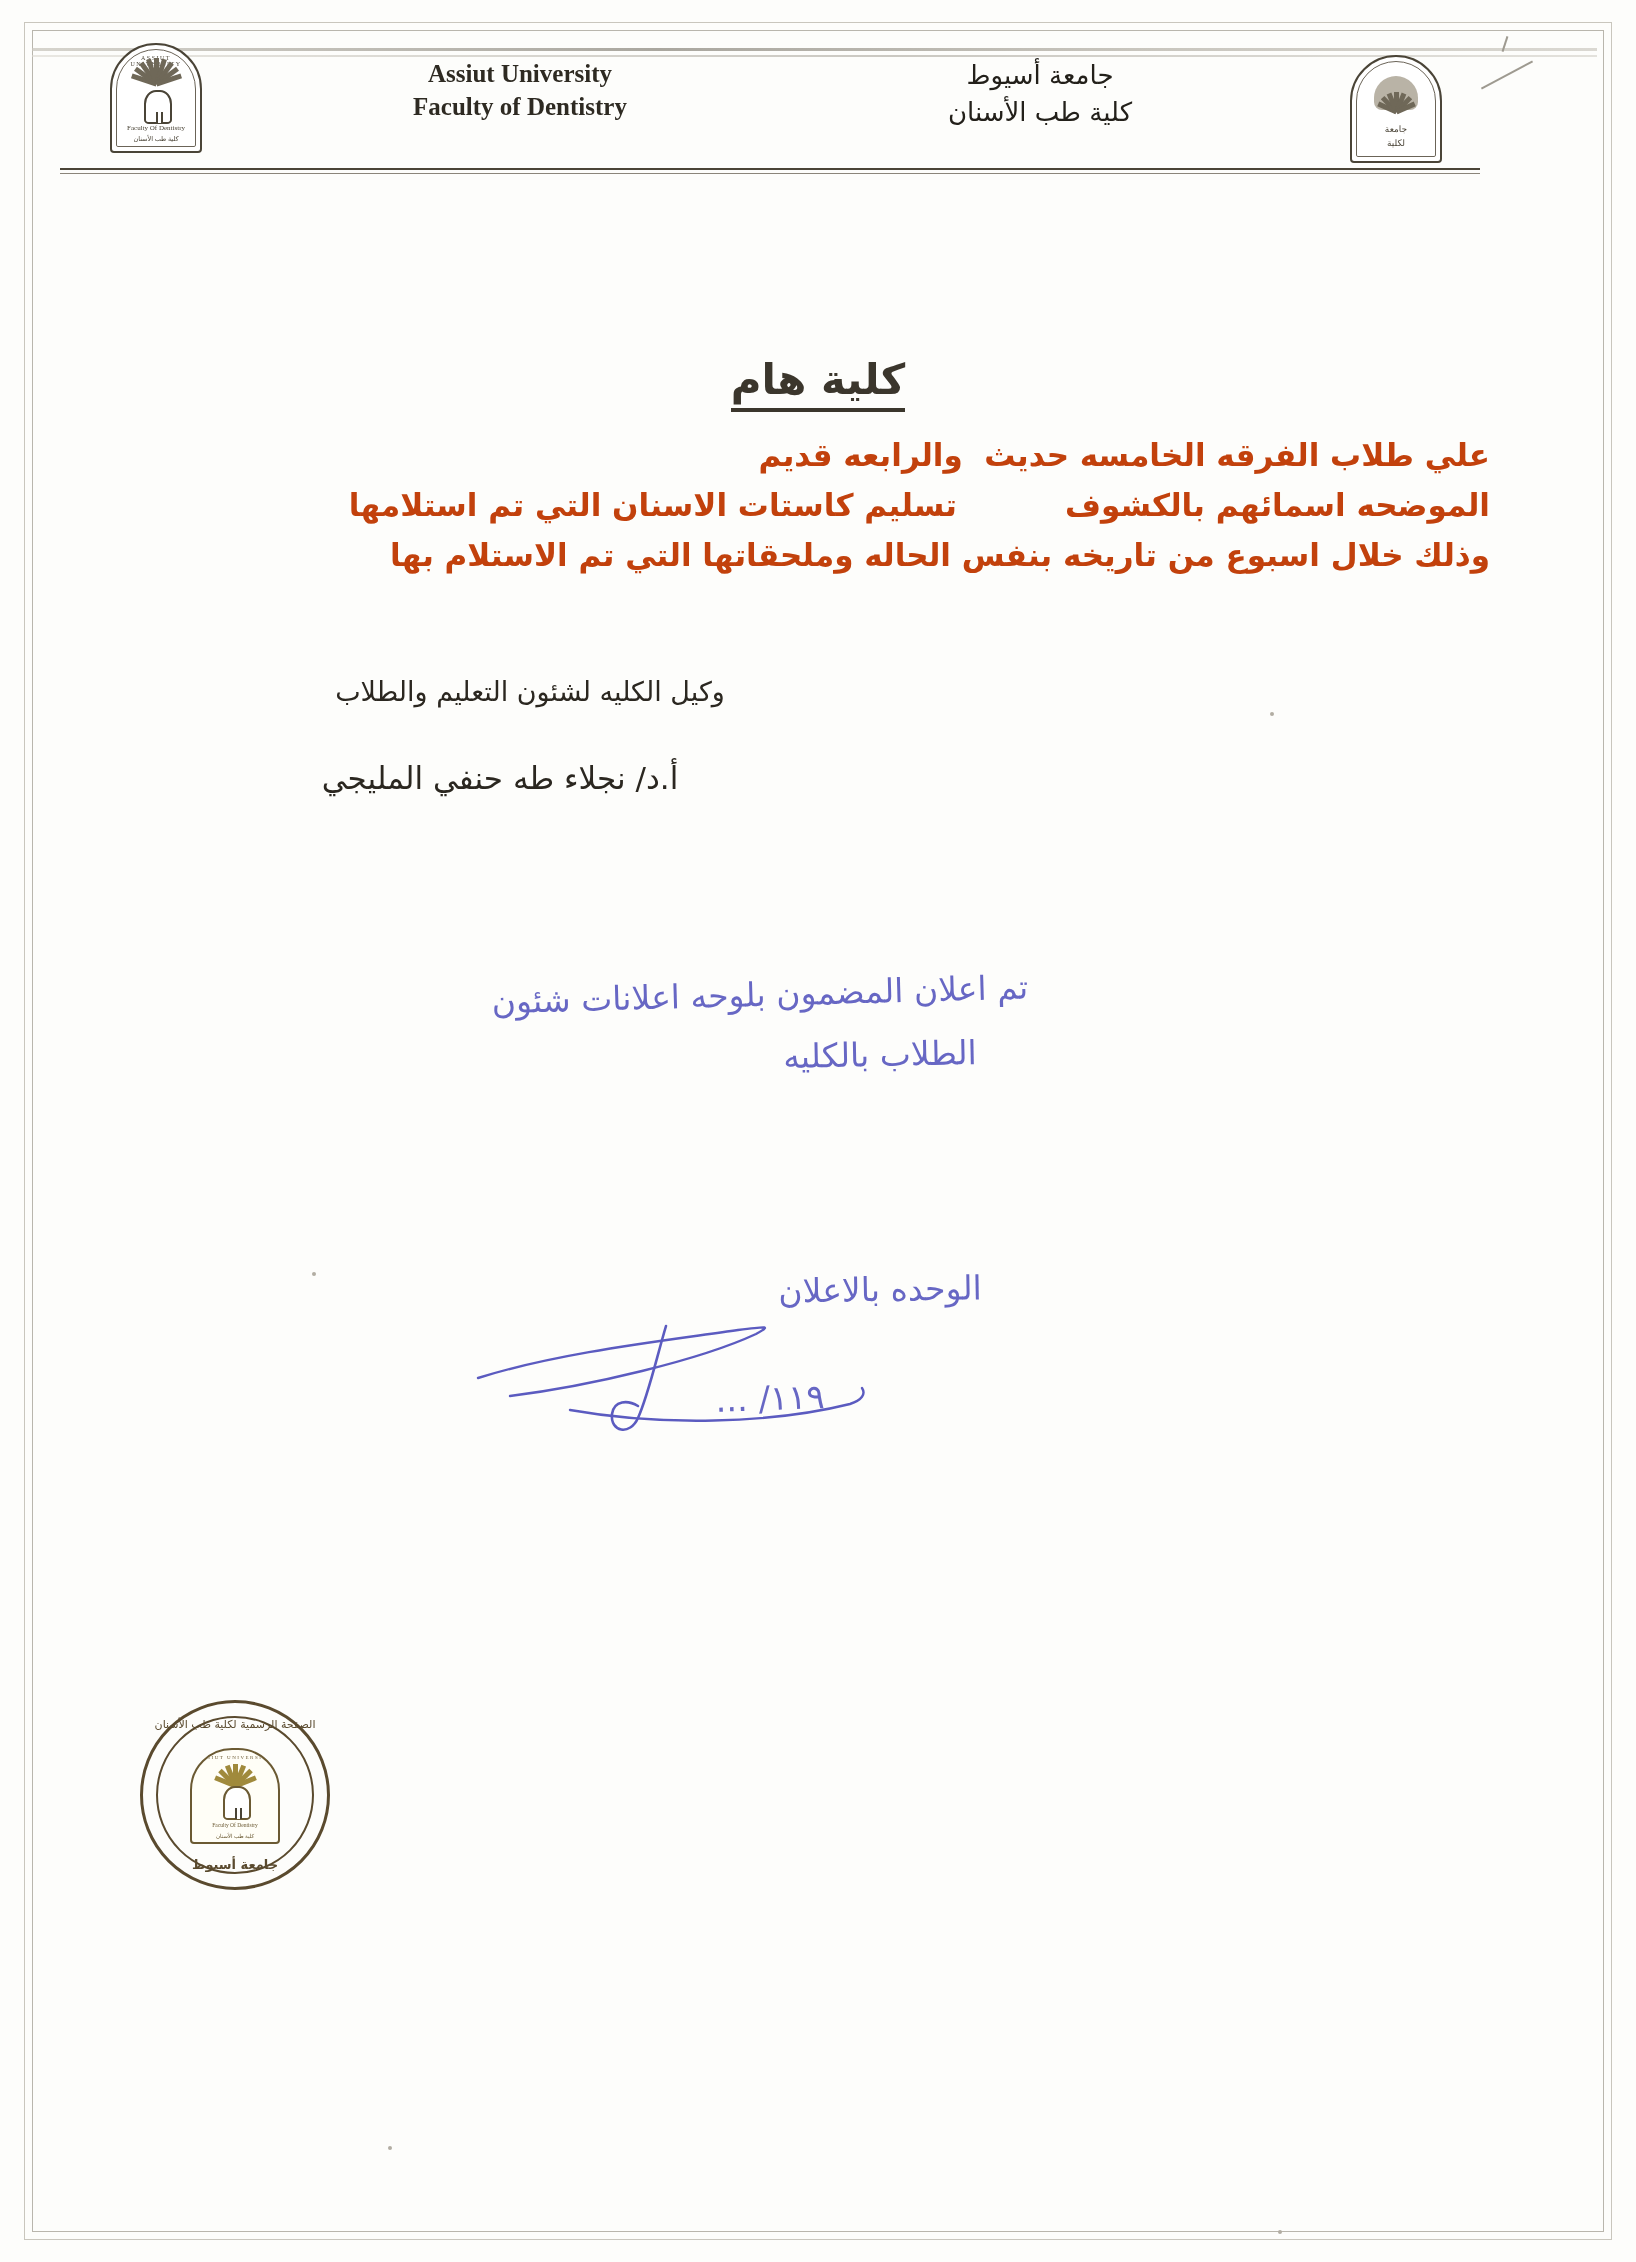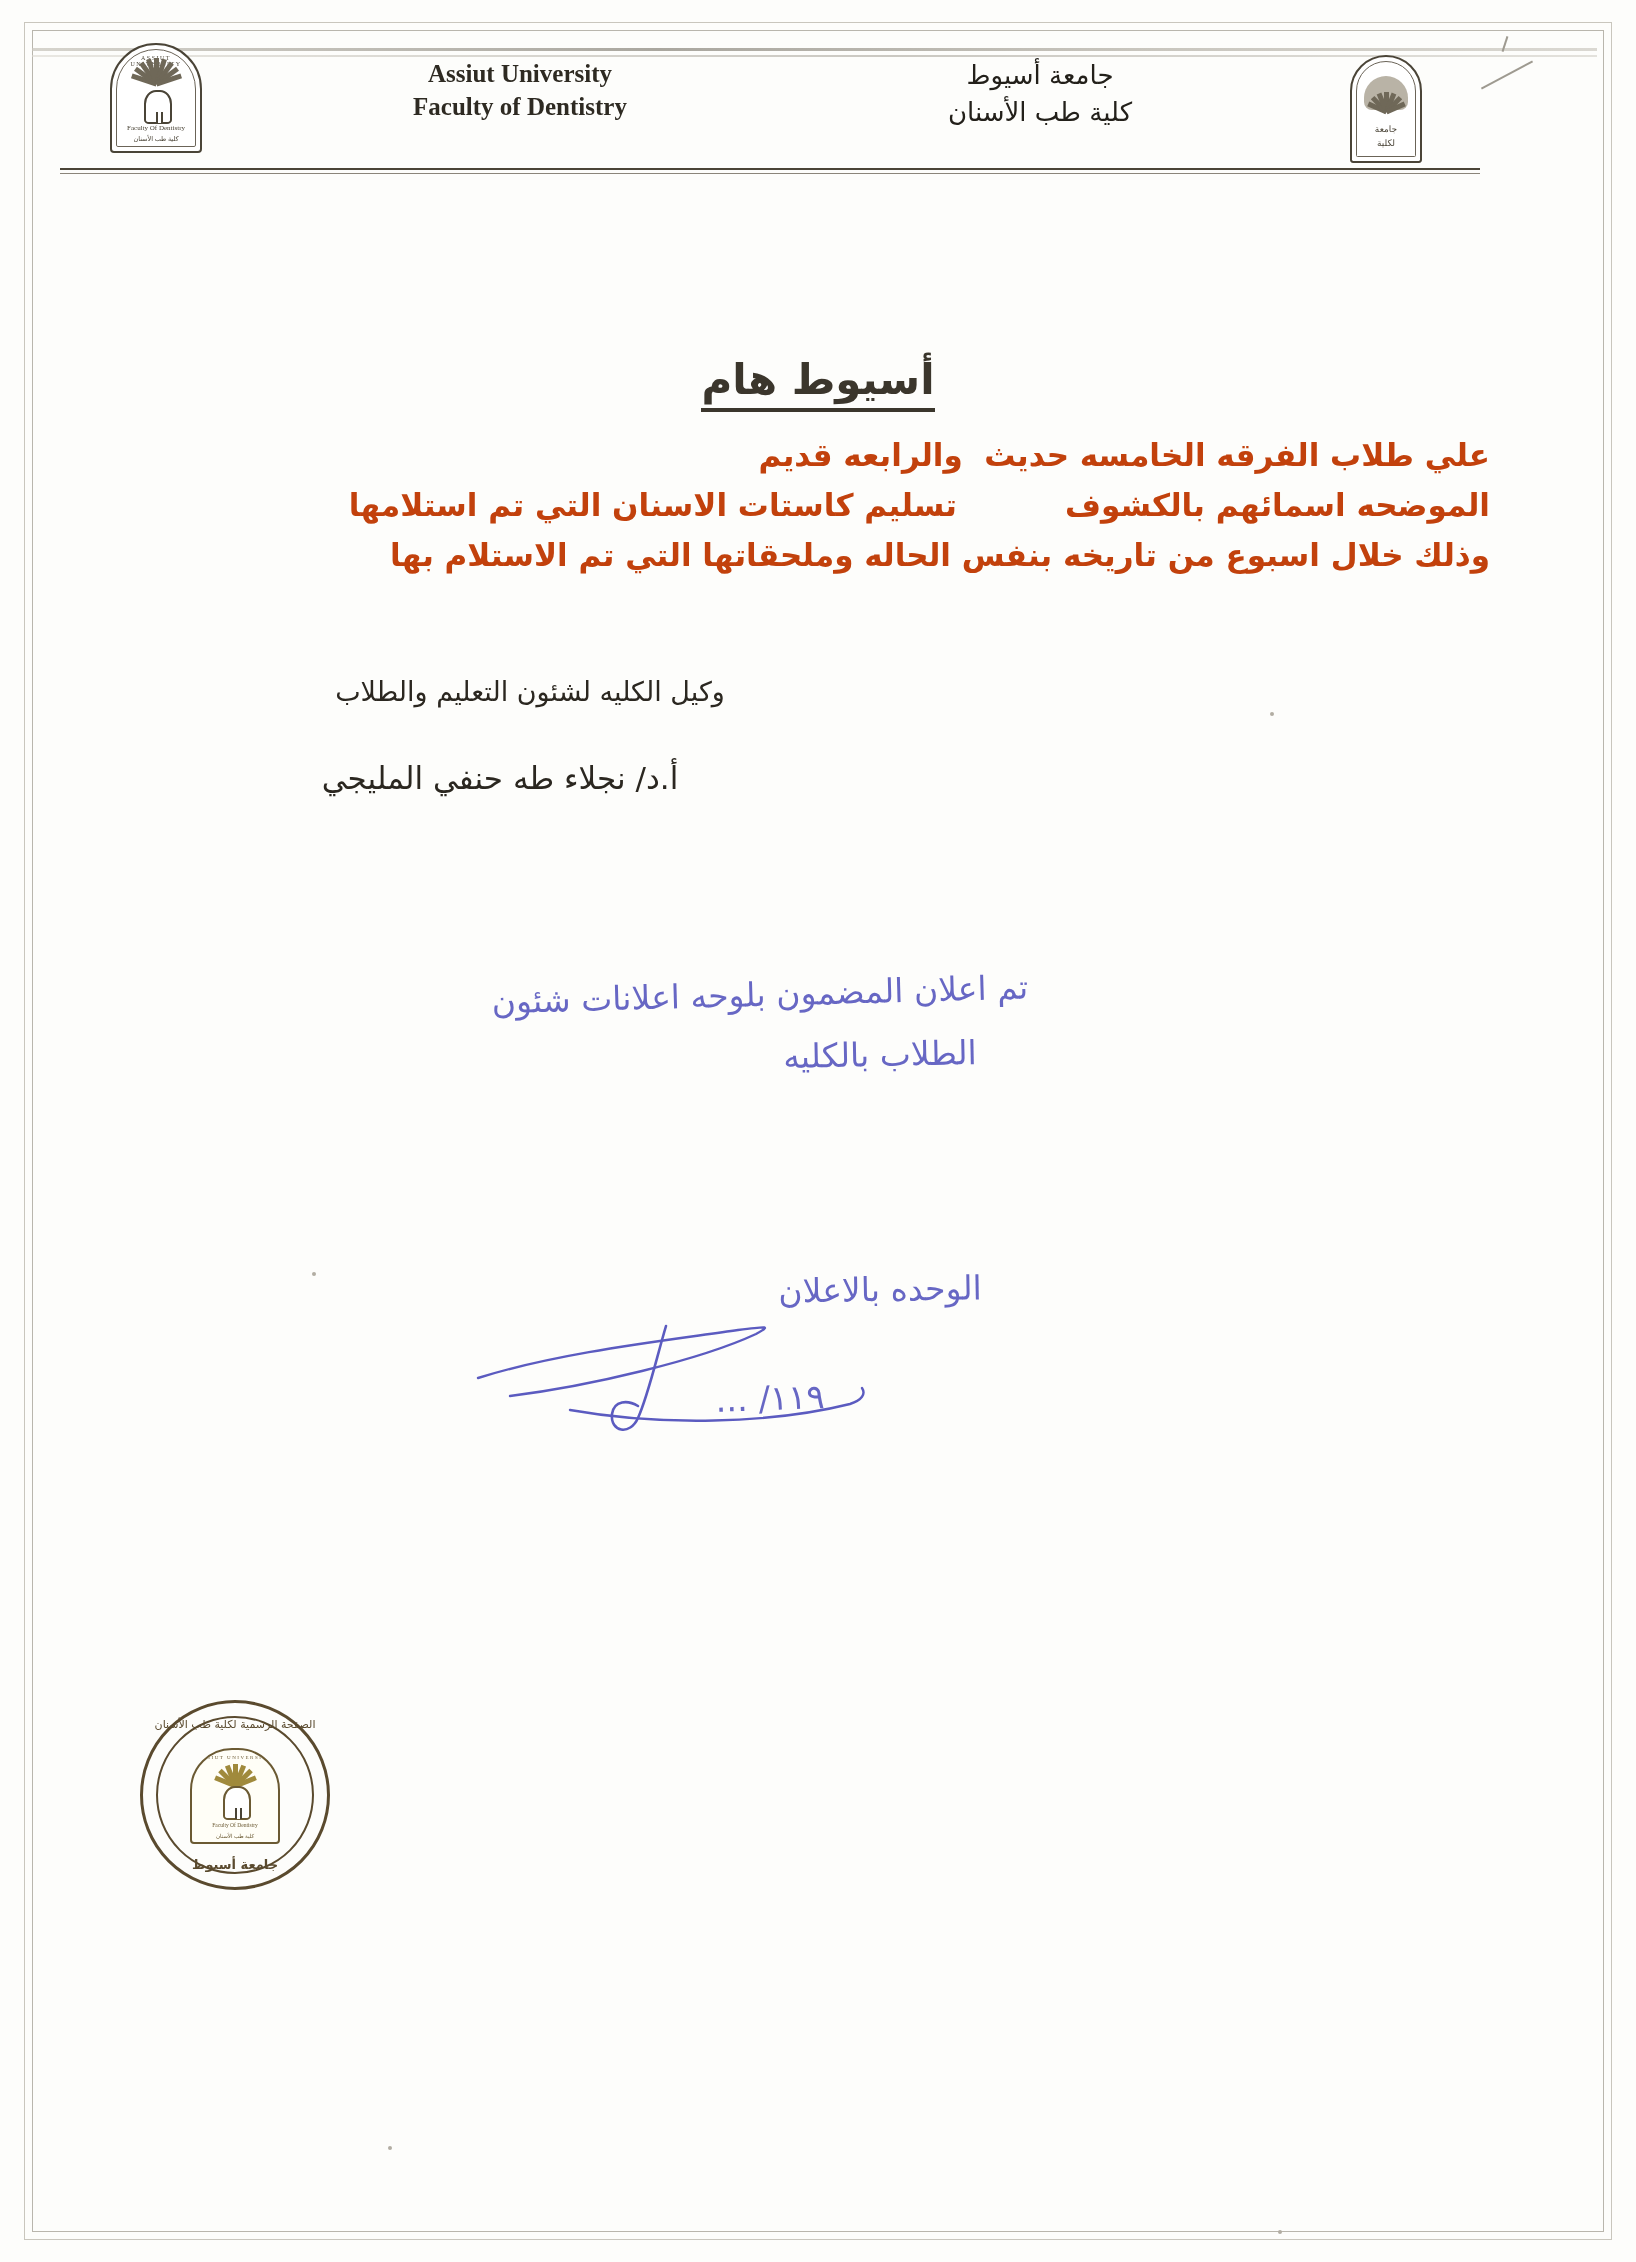--- a/index.html
+++ b/index.html
@@ -41,21 +41,21 @@
     width: 1500px; height: 115px;
   }
   .logo-left {
     position: absolute;
     left: 50px; top: 8px;
     width: 92px; height: 110px;
   }
   .logo-right {
     position: absolute;
     left: 1290px; top: 20px;
-    width: 72px; height: 108px;
+    width: 92px; height: 108px;
   }
   .crest {
     width: 100%;
     height: 100%;
     border: 2px solid #4a4437;
     border-radius: 46px 46px 4px 4px;
     position: relative;
     background: #ffffff;
     box-sizing: border-box;
   }
@@ -419,21 +419,21 @@
           <div class="crest-caption2" style="bottom:8px;font-size:9px;direction:rtl;">لكلية</div>
         </div>
       </div>
     </div>
   </div>
 
   <div class="head-rule"></div>
   <div class="head-rule2"></div>
 
   <div class="title">
-    <span>أسيوط هام</span>
+    <span>كلية هام</span>
   </div>
 
   <div class="body-block">
     <div class="body-line">علي طلاب الفرقه الخامسه حديث  والرابعه قديم</div>
     <div class="body-line">الموضحه اسمائهم بالكشوف          تسليم كاستات الاسنان التي تم استلامها</div>
     <div class="body-line">وذلك خلال اسبوع من تاريخه بنفس الحاله وملحقاتها التي تم الاستلام بها</div>
   </div>
 
   <div class="sig-role">وكيل الكليه لشئون التعليم والطلاب</div>
   <div class="sig-name">أ.د/ نجلاء طه حنفي المليجي</div>

